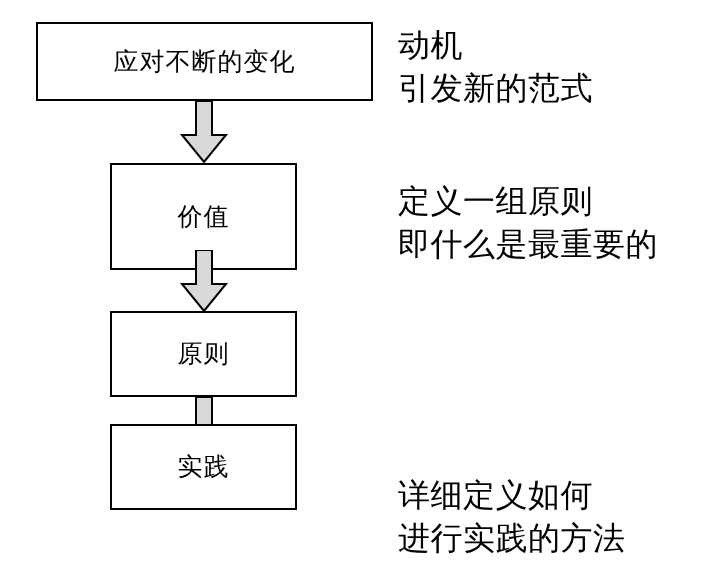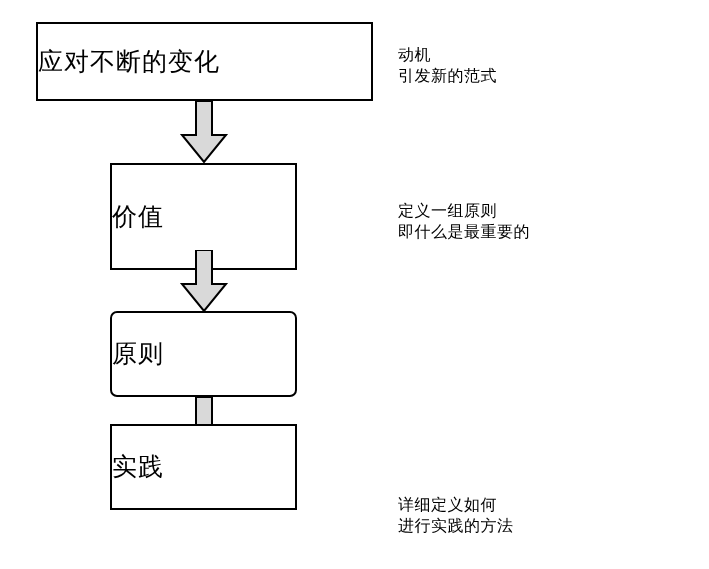--- a/index.html
+++ b/index.html
@@ -24,52 +24,51 @@
     height: 569px;
   }
 
   .node {
     position: absolute;
     box-sizing: border-box;
     border: 2px solid #000000;
     background: #ffffff;
     display: flex;
     align-items: center;
-    justify-content: flex-start;
+    justify-content: center;
     text-align: center;
   }
   .node-label {
     font-size: 25px;
     line-height: 1.1;
     letter-spacing: 1px;
     white-space: nowrap;
   }
 
   .node-1 { left: 36px;  top: 22px;  width: 337px; height: 79px; }
   .node-2 { left: 110px; top: 163px; width: 187px; height: 107px; }
-  .node-3 { left: 110px; top: 311px; width: 187px; height: 86px; border-radius: 7px; }
+  .node-3 { left: 110px; top: 311px; width: 187px; height: 86px; }
   .node-4 { left: 110px; top: 424px; width: 187px; height: 86px; }
 
   .arrow {
     position: absolute;
     width: 60px;
     height: 62px;
     left: 174px;
   }
   .arrow-1 { top: 101px; }
   .arrow-2 { top: 250px; }
   .arrow-3 { top: 397px; }
 
   .annotation {
     position: absolute;
-    font-size: 16px;
+    font-size: 32px;
     line-height: 1.33;
     white-space: pre-line;
     letter-spacing: 0.5px;
-    margin-top: 20px;
   }
   .ann-1 { left: 398px; top: 24px; }
   .ann-2 { left: 398px; top: 180px; }
   .ann-3 { left: 398px; top: 325px; }
   .ann-4 { left: 398px; top: 474px; }
 </style>
 </head>
 <body>
 
 <div id="diagram">

